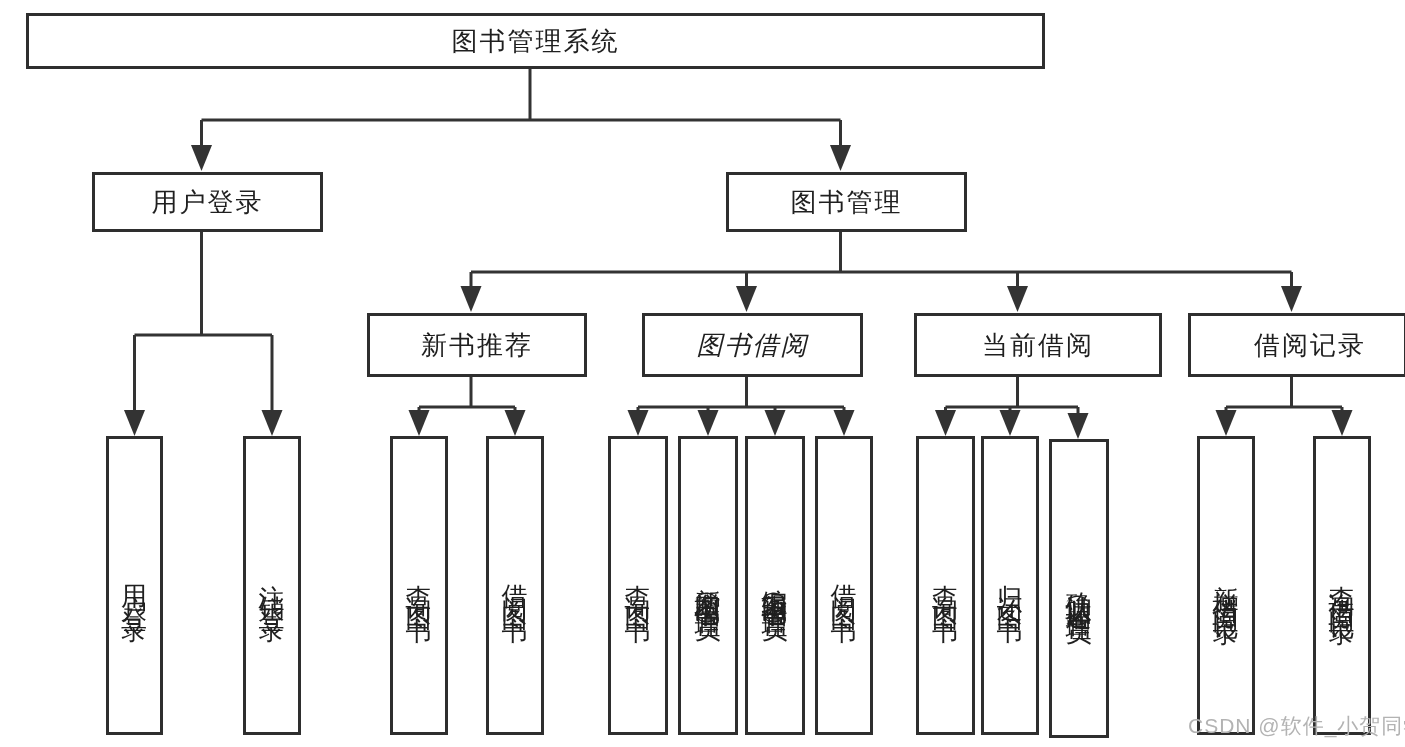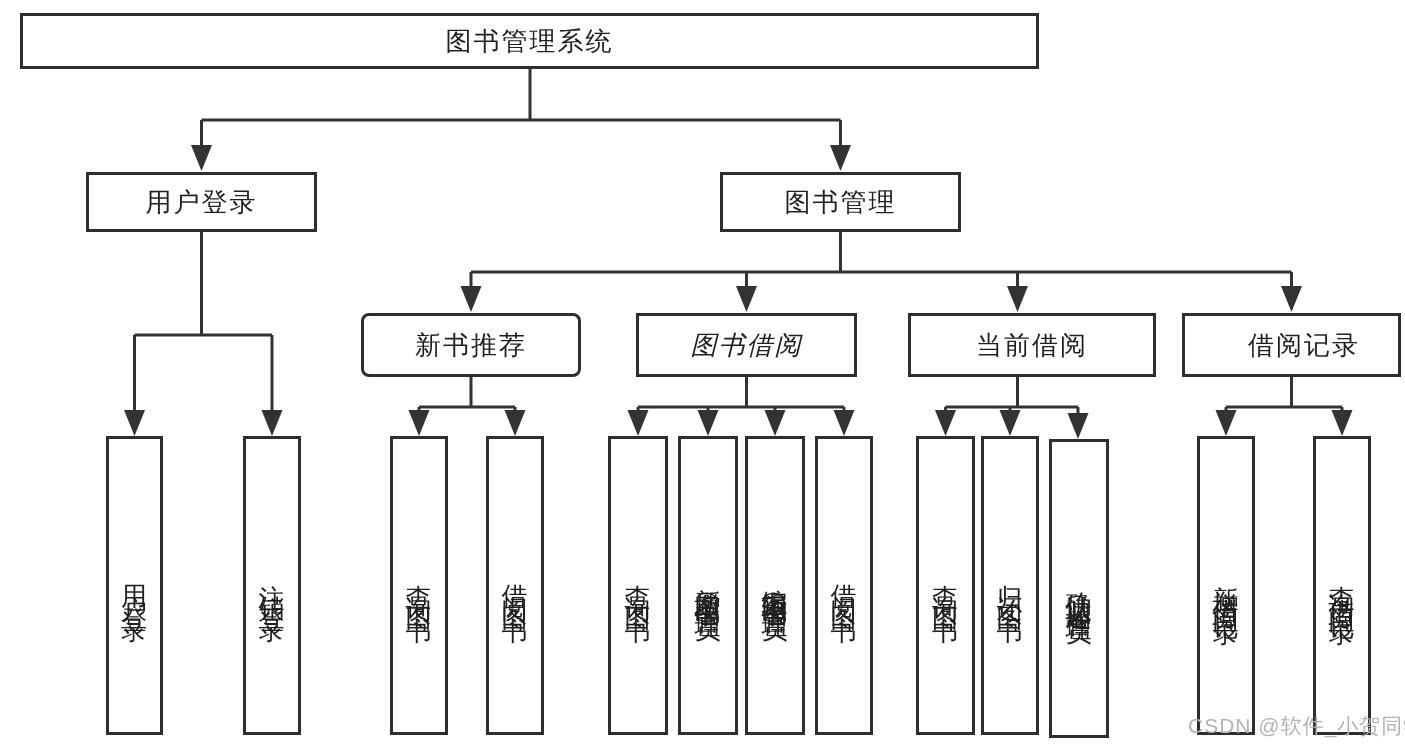--- a/index.html
+++ b/index.html
@@ -14,21 +14,21 @@
   svg.connectors{position:absolute;left:0;top:0;z-index:0;}
   .node{
     position:absolute;
     box-sizing:border-box;
     border:3px solid #2e2e2e;
     background:#ffffff;
     display:flex;align-items:center;justify-content:center;
     z-index:1;
     color:#1f1f1f;
   }
-  .hbox{font-size:26px;letter-spacing:2px;}
+  .hbox{font-size:26px;letter-spacing:2px;margin-left:6px;}
   .vbox{}
   .vlabel{
     writing-mode:vertical-rl;
     text-orientation:mixed;
     font-size:26px;
     line-height:1;
     letter-spacing:11px;
     white-space:nowrap;
     color:#1f1f1f;
   }
@@ -122,21 +122,21 @@
     <span>图书管理系统</span>
   </div>
 
   <div class="node hbox" style="left:86px;top:172px;width:231px;height:60px;">
     <span>用户登录</span>
   </div>
   <div class="node hbox" style="left:720px;top:172px;width:241px;height:60px;text-align:center;">
     <span>图书管理</span>
   </div>
 
-  <div class="node hbox" style="left:361px;top:313px;width:220px;height:64px;border-radius:8px;">
+  <div class="node hbox" style="left:361px;top:313px;width:220px;height:64px;">
     <span>新书推荐</span>
   </div>
   <div class="node hbox" style="left:636px;top:313px;width:221px;height:64px;font-style:italic;">
     <span>图书借阅</span>
   </div>
   <div class="node hbox" style="left:908px;top:313px;width:248px;height:64px;">
     <span>当前借阅</span>
   </div>
   <div class="node hbox" style="left:1182px;top:313px;width:219px;height:64px;padding-left:25px;">
     <span>借阅记录</span>

